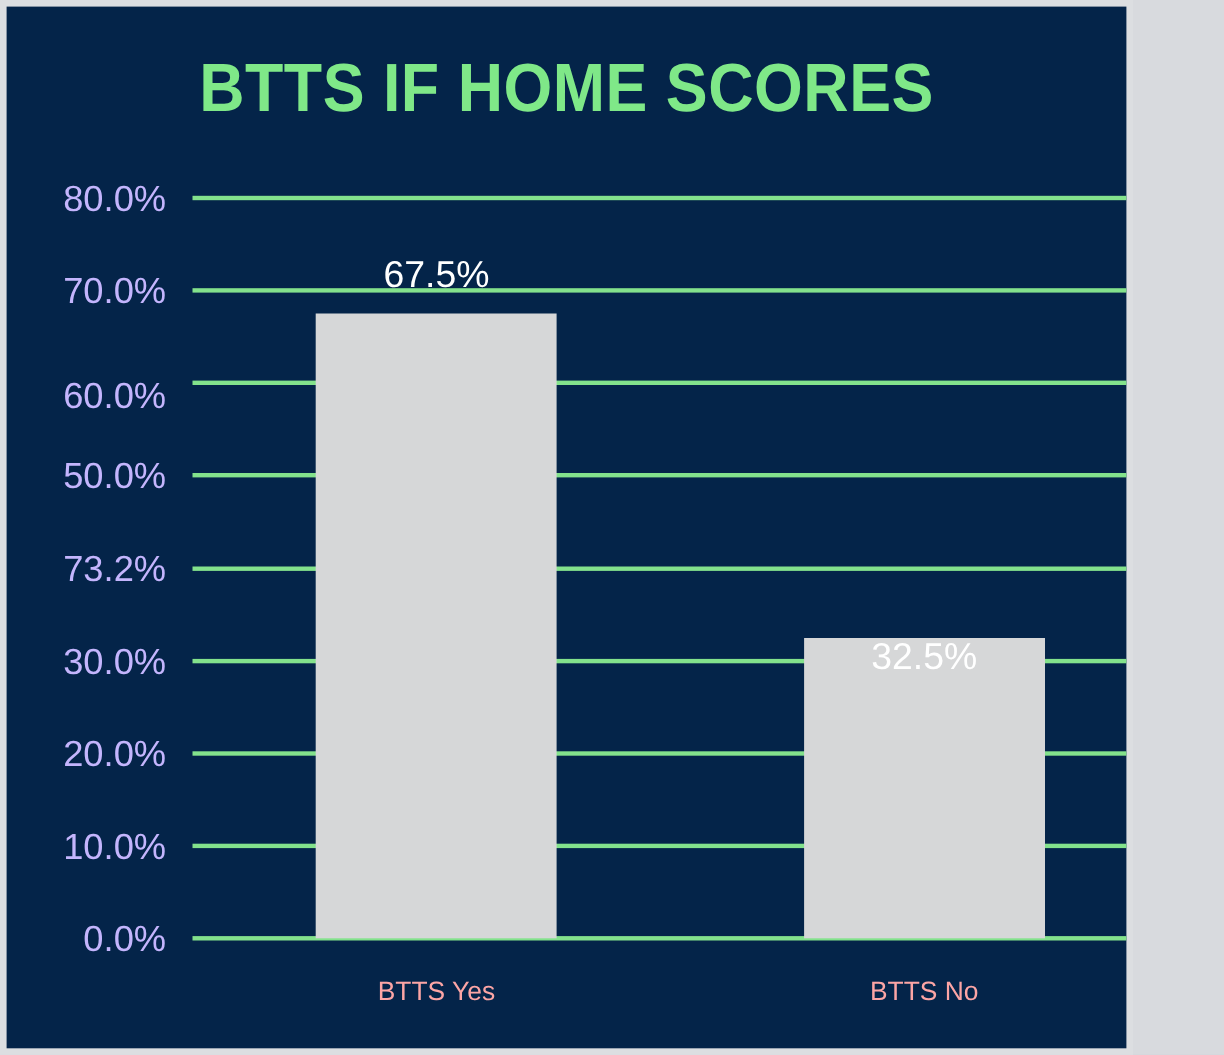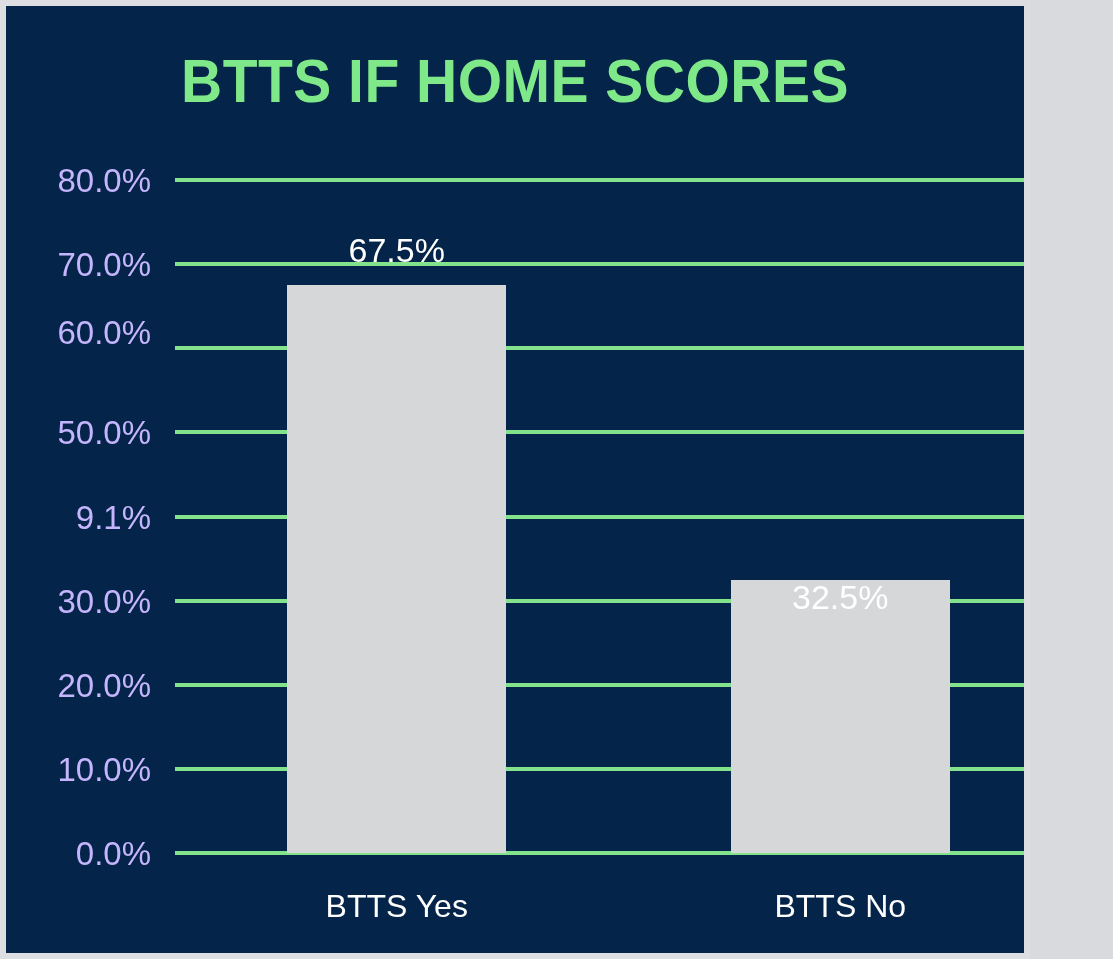--- a/index.html
+++ b/index.html
@@ -98,23 +98,23 @@
     font-size: 34px;
     line-height: 1;
     white-space: nowrap;
     text-align: center;
     transform: translateX(-50%);
   }
 
   .cat-label {
     position: absolute;
     top: 884px;
-    color: #ffffff;
+    color: #fca5a5;
     font-family: "Liberation Sans Narrow", "Liberation Sans", sans-serif;
-    font-size: 32px;
+    font-size: 24px;
     line-height: 1;
     white-space: nowrap;
     text-align: center;
     transform: translateX(-50%);
   }
 
   
   #watermark {
     position: absolute;
     left: 742px;
@@ -163,23 +163,23 @@
 <div id="chart-root">
   <div id="chart-canvas">
 
     <div id="chart-title">BTTS IF HOME SCORES</div>
 
     <div id="y-axis-labels">
         <div class="ytick-label" style="top: 673px;">0.0%</div>
         <div class="ytick-label" style="top: 588.875px;">10.0%</div>
         <div class="ytick-label" style="top: 504.75px;">20.0%</div>
         <div class="ytick-label" style="top: 420.625px;">30.0%</div>
-        <div class="ytick-label" style="top: 336.5px;">9.1%</div>
+        <div class="ytick-label" style="top: 336.5px;">73.2%</div>
         <div class="ytick-label" style="top: 252.375px;">50.0%</div>
-        <div class="ytick-label" style="top: 152px;">60.0%</div>
+        <div class="ytick-label" style="top: 179px;">60.0%</div>
         <div class="ytick-label" style="top: 84.125px;">70.0%</div>
         <div class="ytick-label" style="top: 0px;">80.0%</div>
       </div>
 
     <div id="plot-area">
       <div id="gridlines">
           <div class="gridline" style="top: 673px;"></div>
           <div class="gridline" style="top: 588.875px;"></div>
           <div class="gridline" style="top: 504.75px;"></div>
           <div class="gridline" style="top: 420.625px;"></div>

